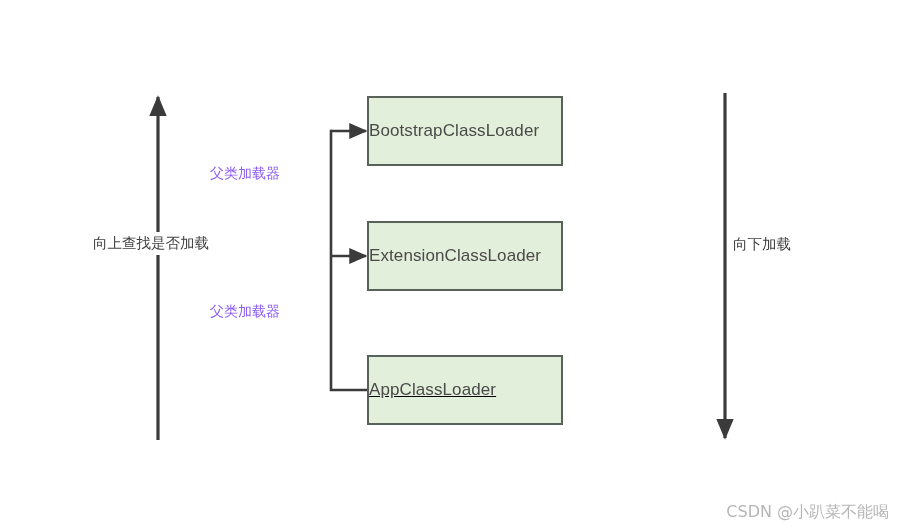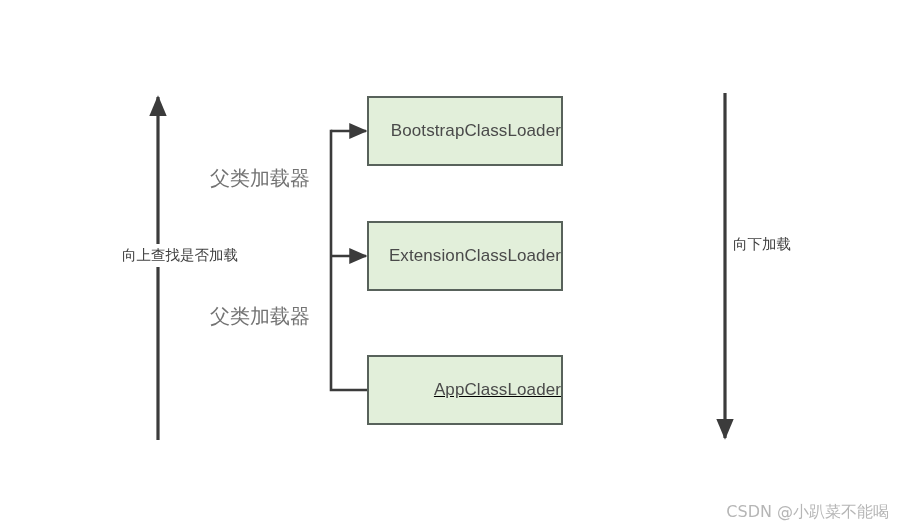--- a/index.html
+++ b/index.html
@@ -25,33 +25,33 @@
     width: 910px;
     height: 531px;
   }
   .node-box {
     position: absolute;
     box-sizing: border-box;
     background: #e2efda;
     border: 2px solid #58625b;
     display: flex;
     align-items: center;
-    justify-content: flex-end;
+    justify-content: flex-start;
   }
   .node-label {
     color: #4a4a4a;
     font-size: 17px;
     font-family: "Liberation Sans", "DejaVu Sans", sans-serif;
     letter-spacing: 0.1px;
     white-space: nowrap;
   }
   .edge-label {
     position: absolute;
-    color: #737373;
-    font-size: 20px;
+    color: #8b5cf6;
+    font-size: 14px;
     font-family: "DejaVu Sans", "Liberation Sans", sans-serif;
     white-space: nowrap;
   }
   .axis-label {
     position: absolute;
     color: #3f3f3f;
     font-size: 14.5px;
     font-family: "DejaVu Sans", "Liberation Sans", sans-serif;
     white-space: nowrap;
     background: #ffffff;
@@ -105,19 +105,19 @@
   </div>
 
   <div class="node-box" style="left:367px; top:355px; width:196px; height:70px;text-decoration:underline;">
     <span class="node-label">AppClassLoader</span>
   </div>
 
   <div class="edge-label" style="left:210px; top:165px;">父类加载器</div>
 
   <div class="edge-label" style="left:210px; top:303px;">父类加载器</div>
 
-  <div class="axis-label" style="left:88px; top:244px;margin-left:29px;">向上查找是否加载</div>
+  <div class="axis-label" style="left:88px; top:232px;">向上查找是否加载</div>
 
   <div class="axis-label" style="left:728px; top:233px;">向下加载</div>
 
   <div id="watermark">CSDN @小趴菜不能喝</div>
 
 </div>
 
 </body></html>

